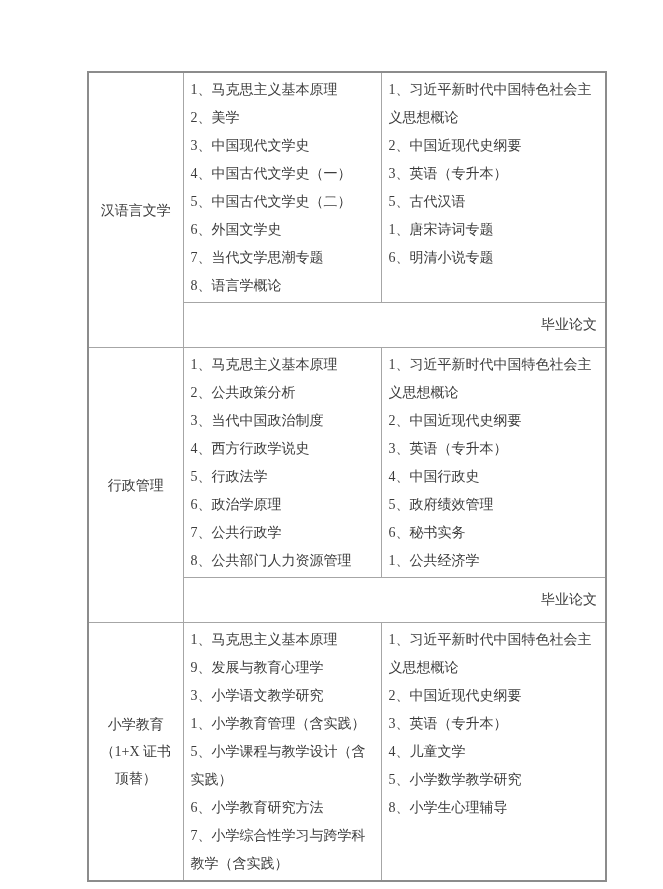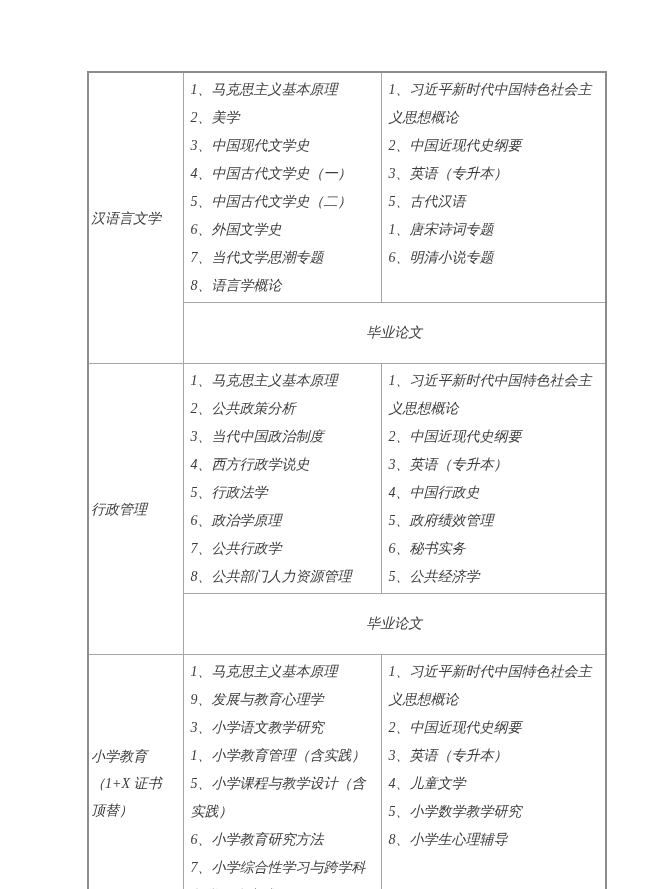--- a/index.html
+++ b/index.html
@@ -22,42 +22,41 @@
     border:2px solid var(--border-outer);
   }
   col.c1{width:95px;}
   col.c2{width:198px;}
   col.c3{width:225px;}
   td{
     border:1px solid var(--border);
     vertical-align:top;
     font-size:14px;
     color:var(--text);
-    font-style:italic;
   }
   td.major{
-    text-align:left;
+    text-align:center;
     vertical-align:middle;
     line-height:27px;
     white-space:pre-line;
     padding:2px 2px;
   }
   td.courses{
     padding:3px 4px 2px 7px;
   }
   .course-line{
     line-height:28px;
     white-space:normal;
   }
   td.thesis{
-    text-align:center;
+    text-align:right;
     height:28px;
     line-height:28px;
     vertical-align:middle;
-    padding:16px;
+    padding:8px;
   }
 </style>
 </head>
 <body>
 
 <div class="page">
   <table class="curriculum">
     <colgroup>
         <col class="c1">
         <col class="c2">
@@ -102,21 +101,21 @@
           <div class="course-line">7、公共行政学</div>
           <div class="course-line">8、公共部门人力资源管理</div>
         </td>
         <td class="courses">
           <div class="course-line">1、习近平新时代中国特色社会主义思想概论</div>
           <div class="course-line">2、中国近现代史纲要</div>
           <div class="course-line">3、英语（专升本）</div>
           <div class="course-line">4、中国行政史</div>
           <div class="course-line">5、政府绩效管理</div>
           <div class="course-line">6、秘书实务</div>
-          <div class="course-line">5、公共经济学</div>
+          <div class="course-line">1、公共经济学</div>
         </td>
       </tr>
       <tr>
         <td class="thesis" colspan="2">毕业论文</td>
       </tr>
 
       <tr>
         <td class="major">小学教育
 （1+X 证书
 顶替）</td>

